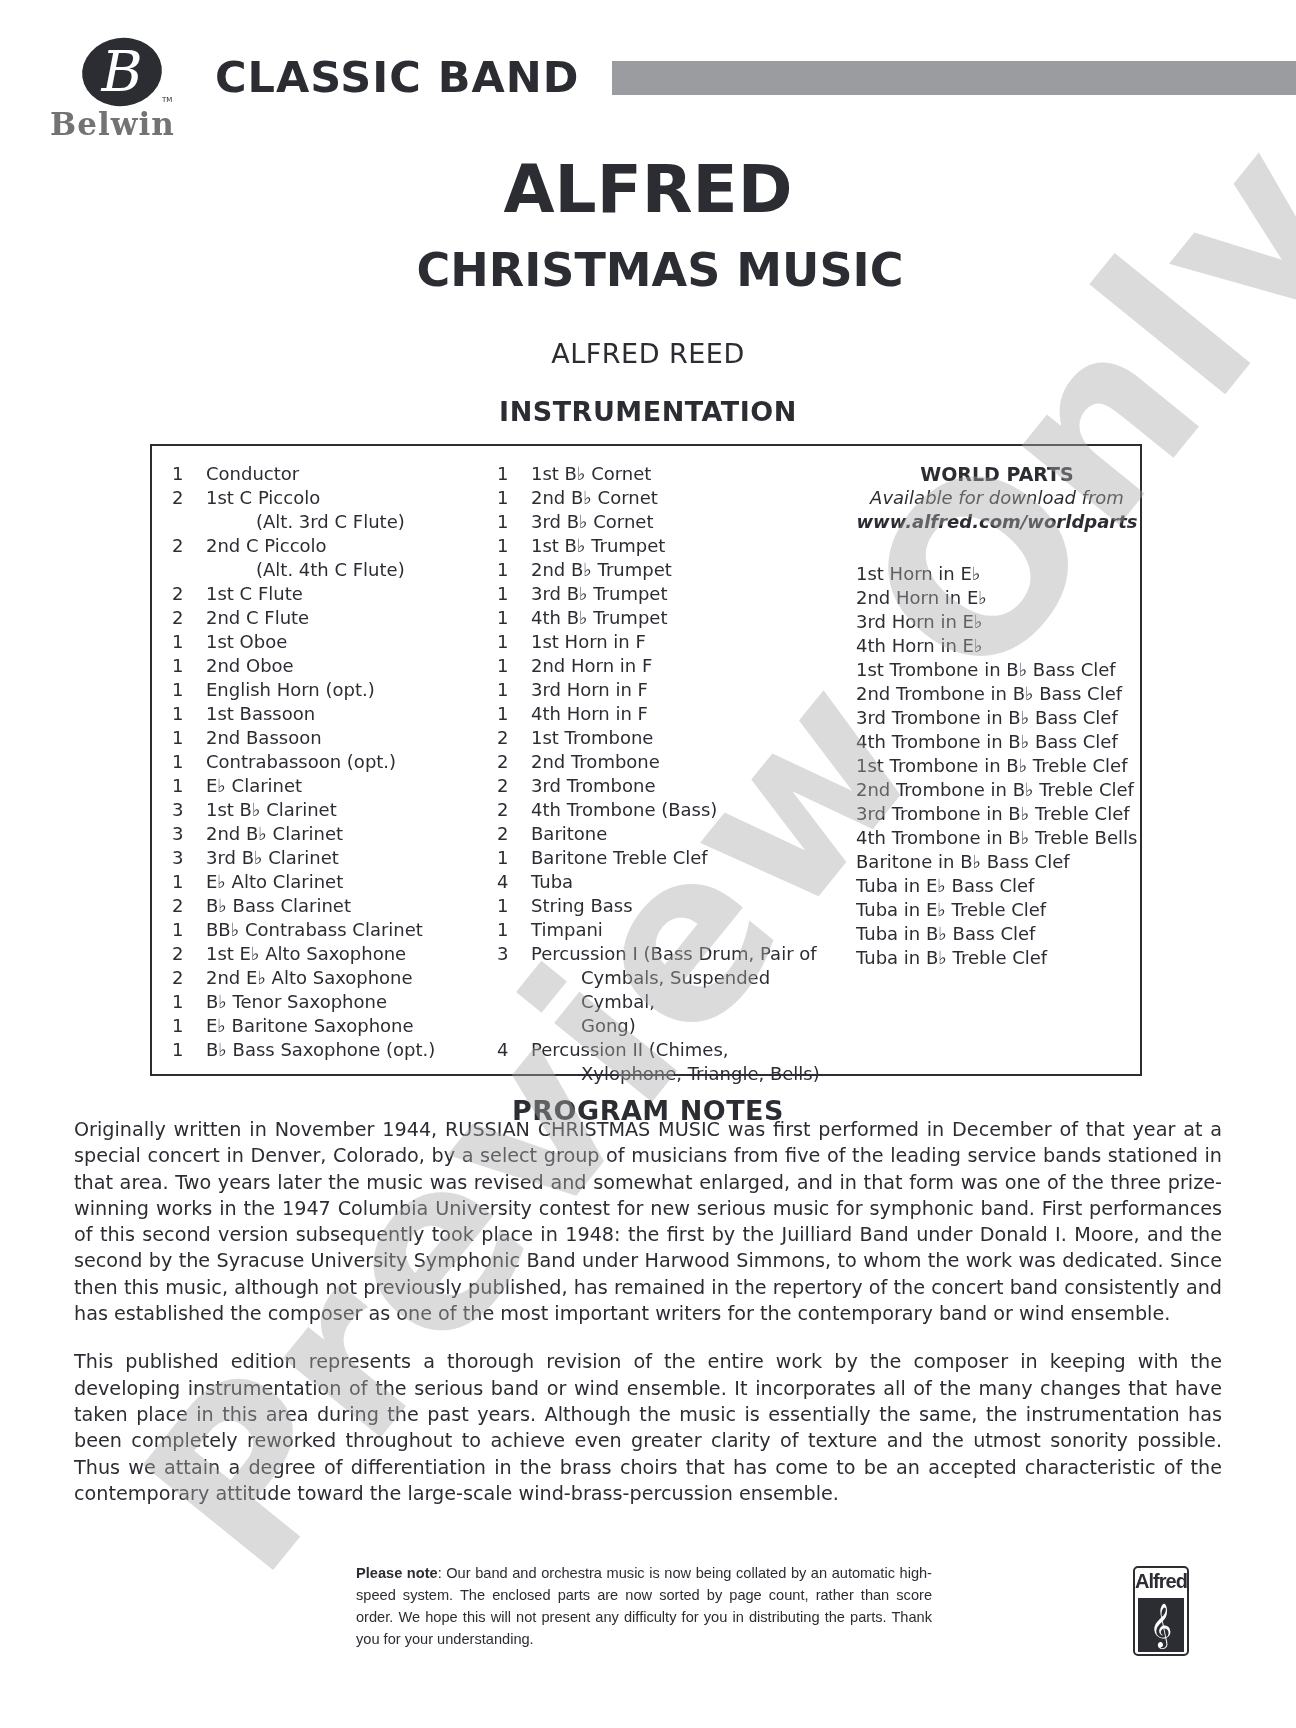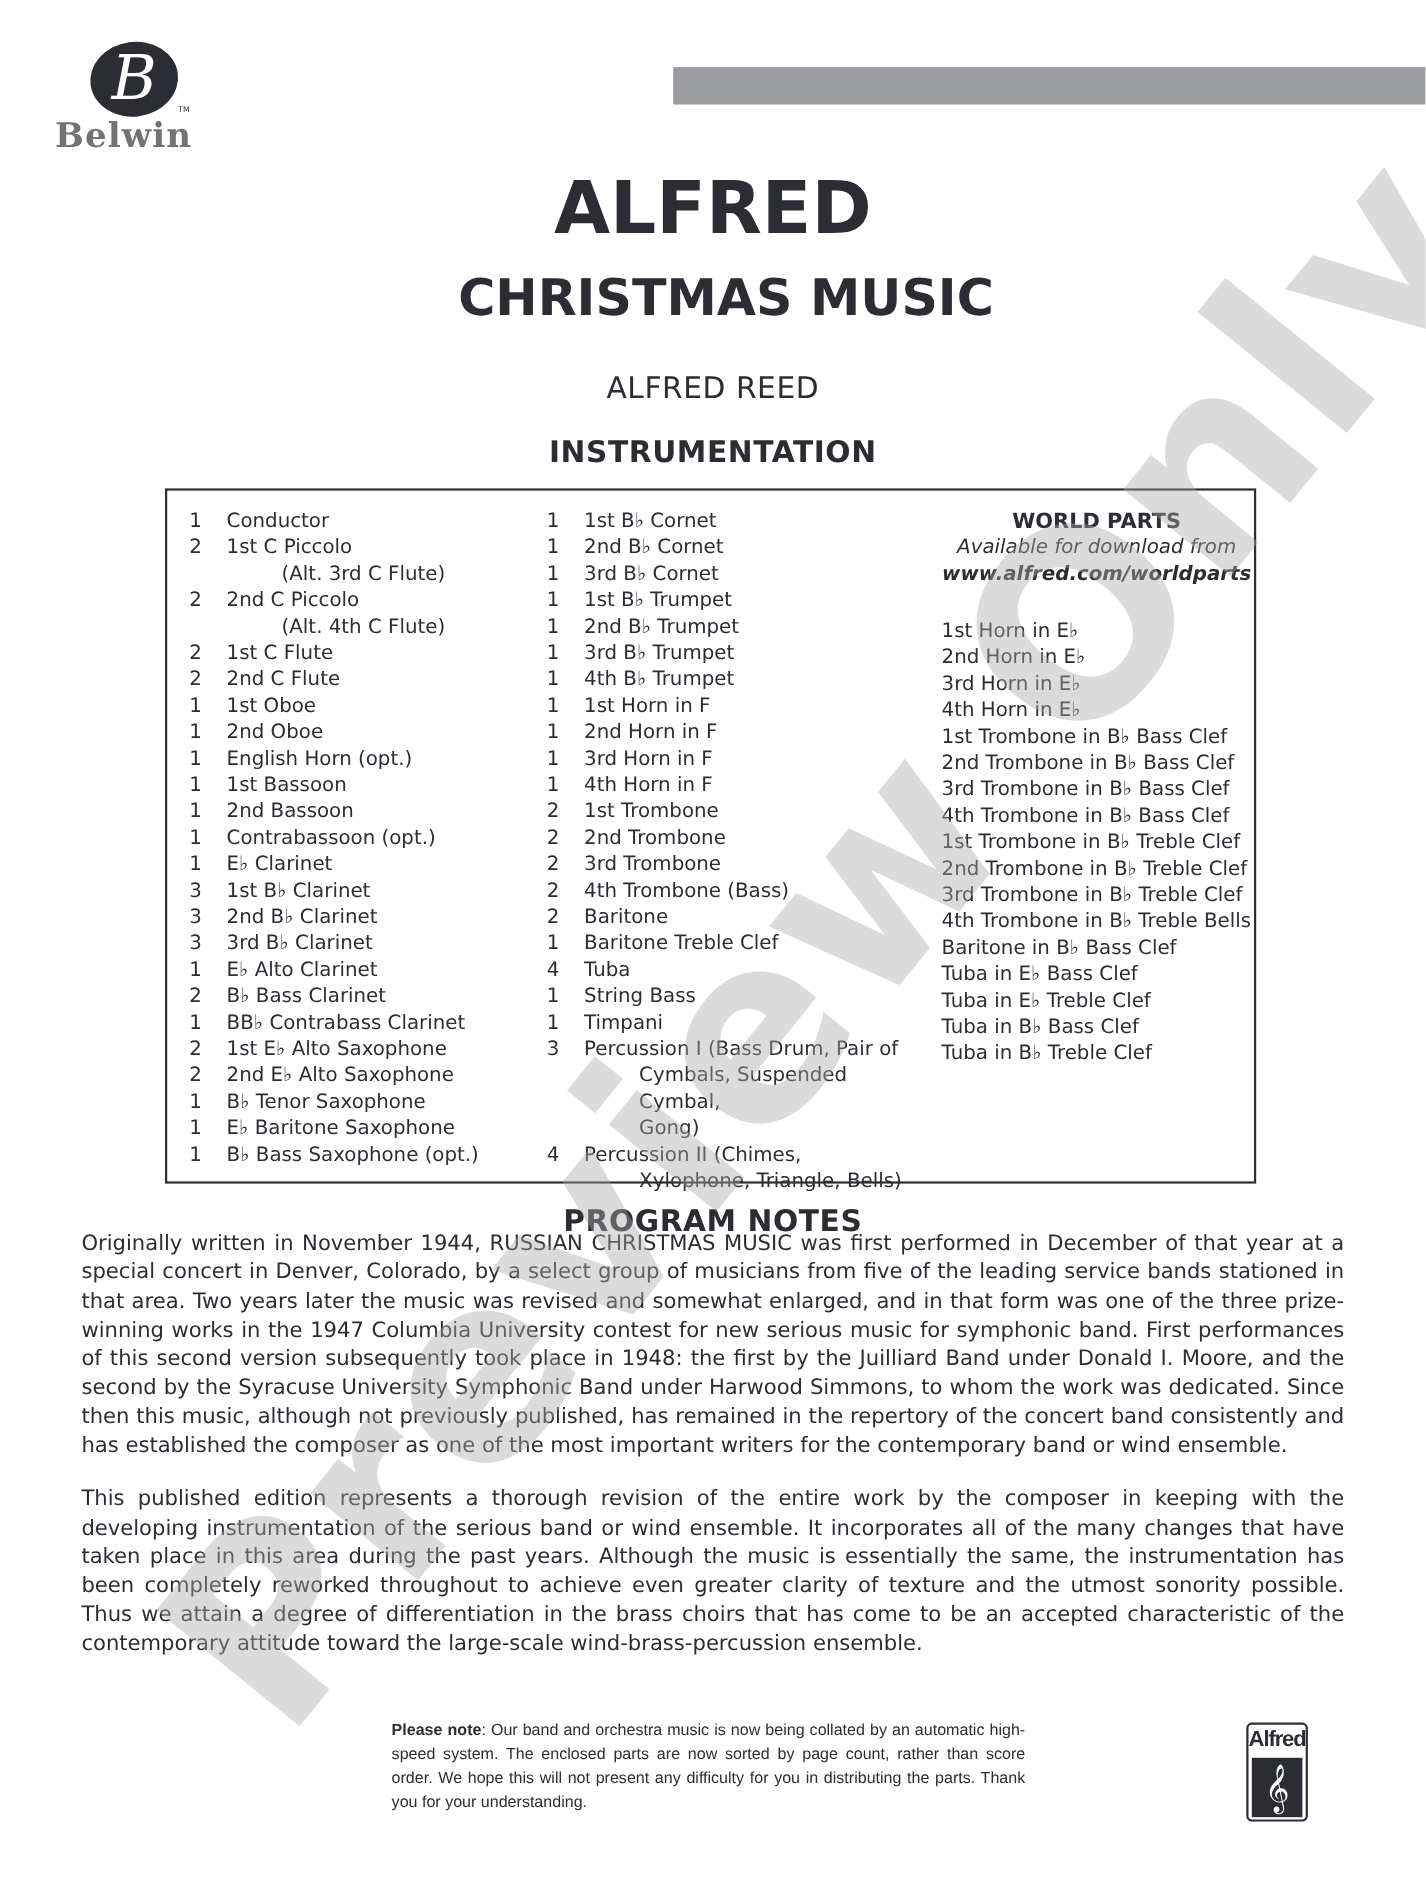--- a/index.html
+++ b/index.html
@@ -52,20 +52,21 @@
 </head>
 <body>
 
 <div class="header">
   <div class="belwin-logo">
     <div class="belwin-oval"></div>
     <div class="belwin-b">B</div>
     <div class="belwin-tm">TM</div>
     <div class="belwin-word">Belwin</div>
   </div>
+  <div class="series-title">CLASSIC BAND</div>
   <div class="series-bar"></div>
 </div>
 
 <div class="title l1">ALFRED</div>
 <div class="title l2">CHRISTMAS MUSIC</div>
 <div class="composer">ALFRED REED</div>
 
 <div class="section-h instr">INSTRUMENTATION</div>
 
 <div class="instr-box">

